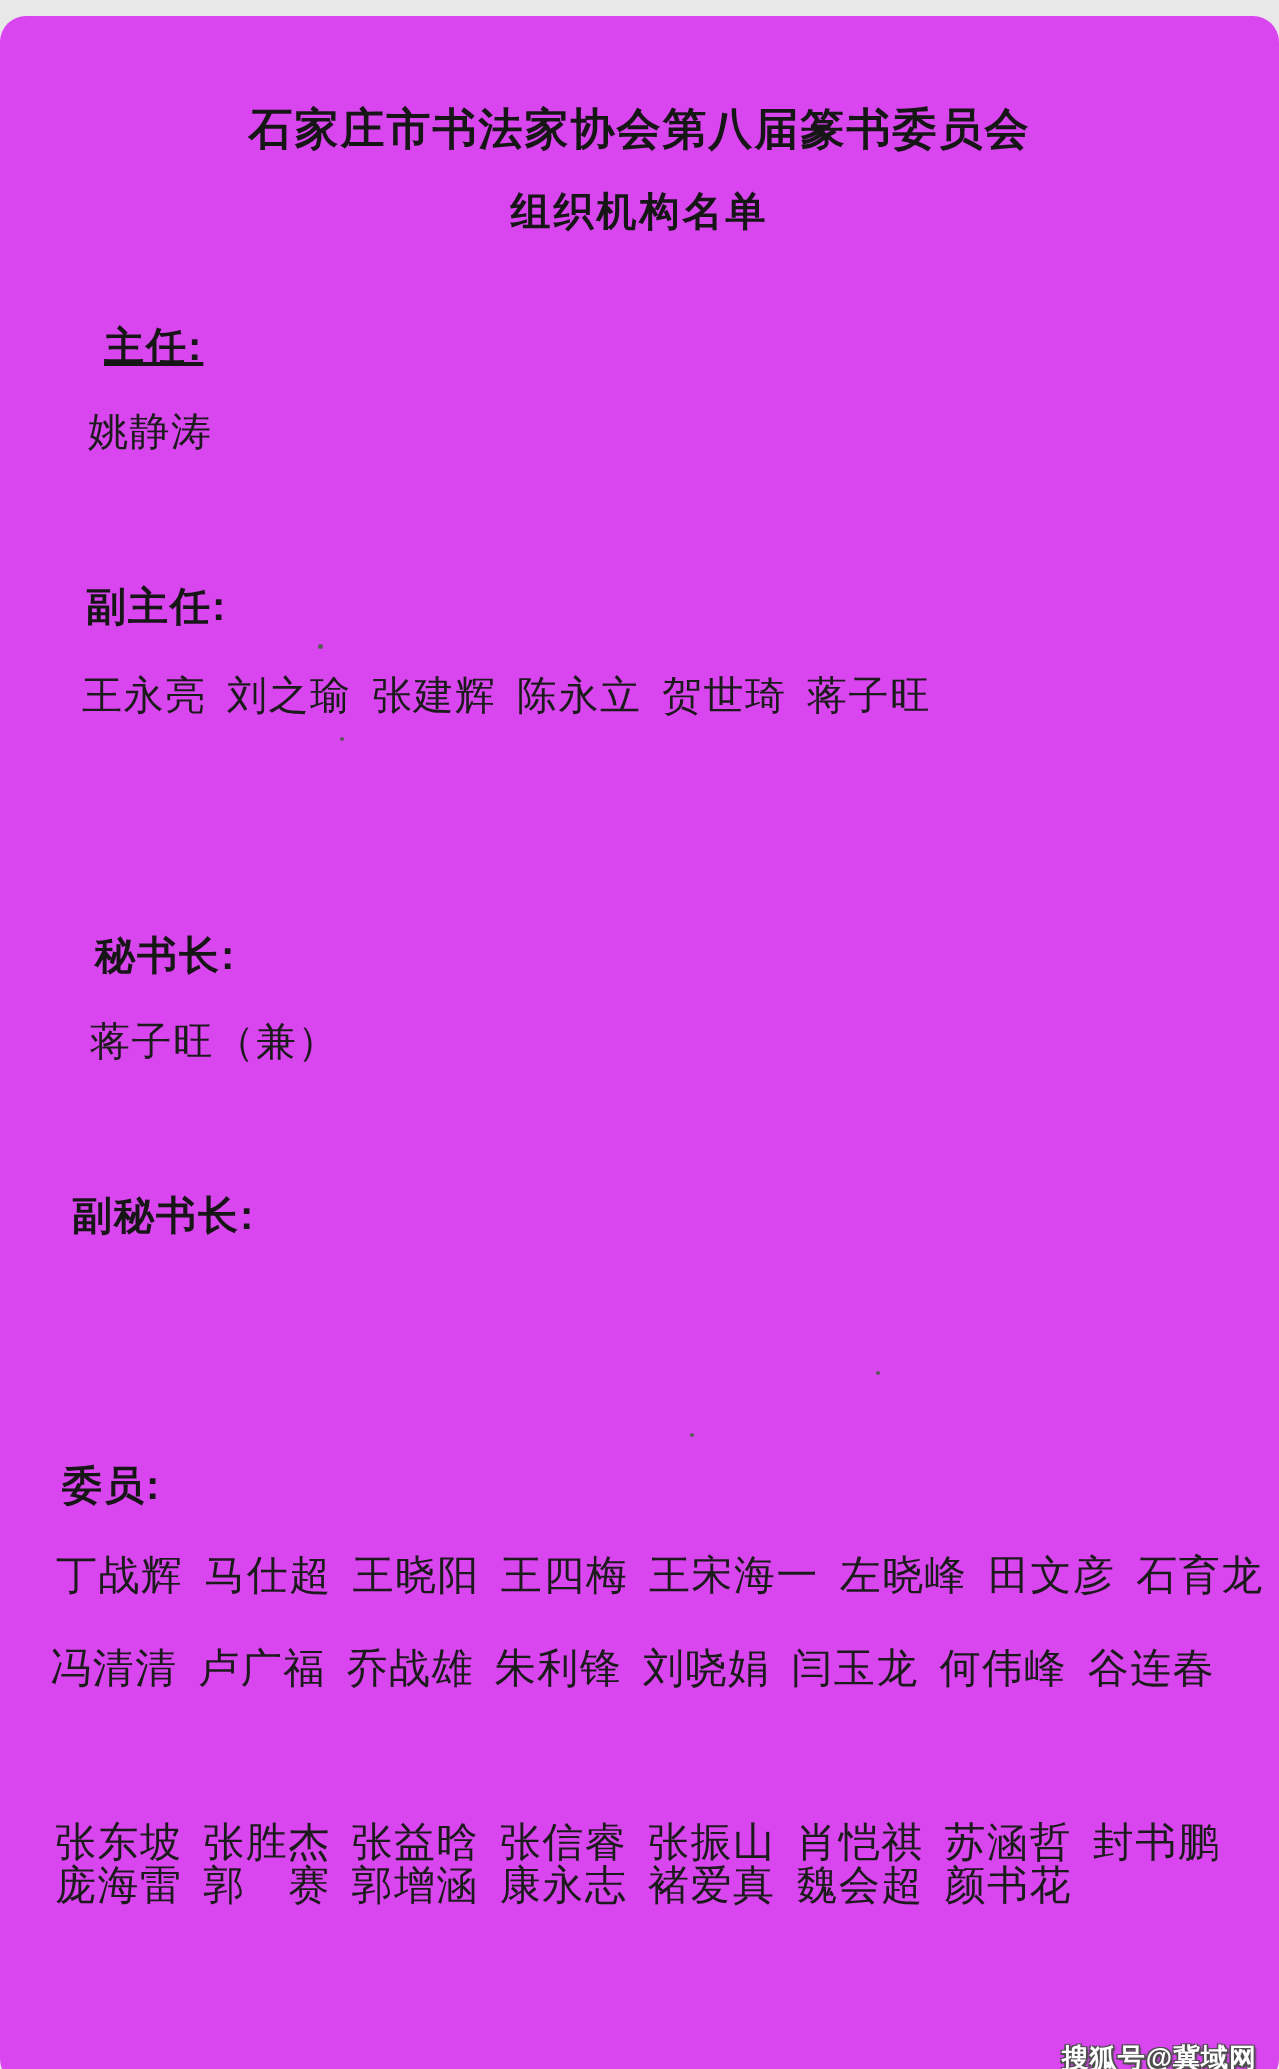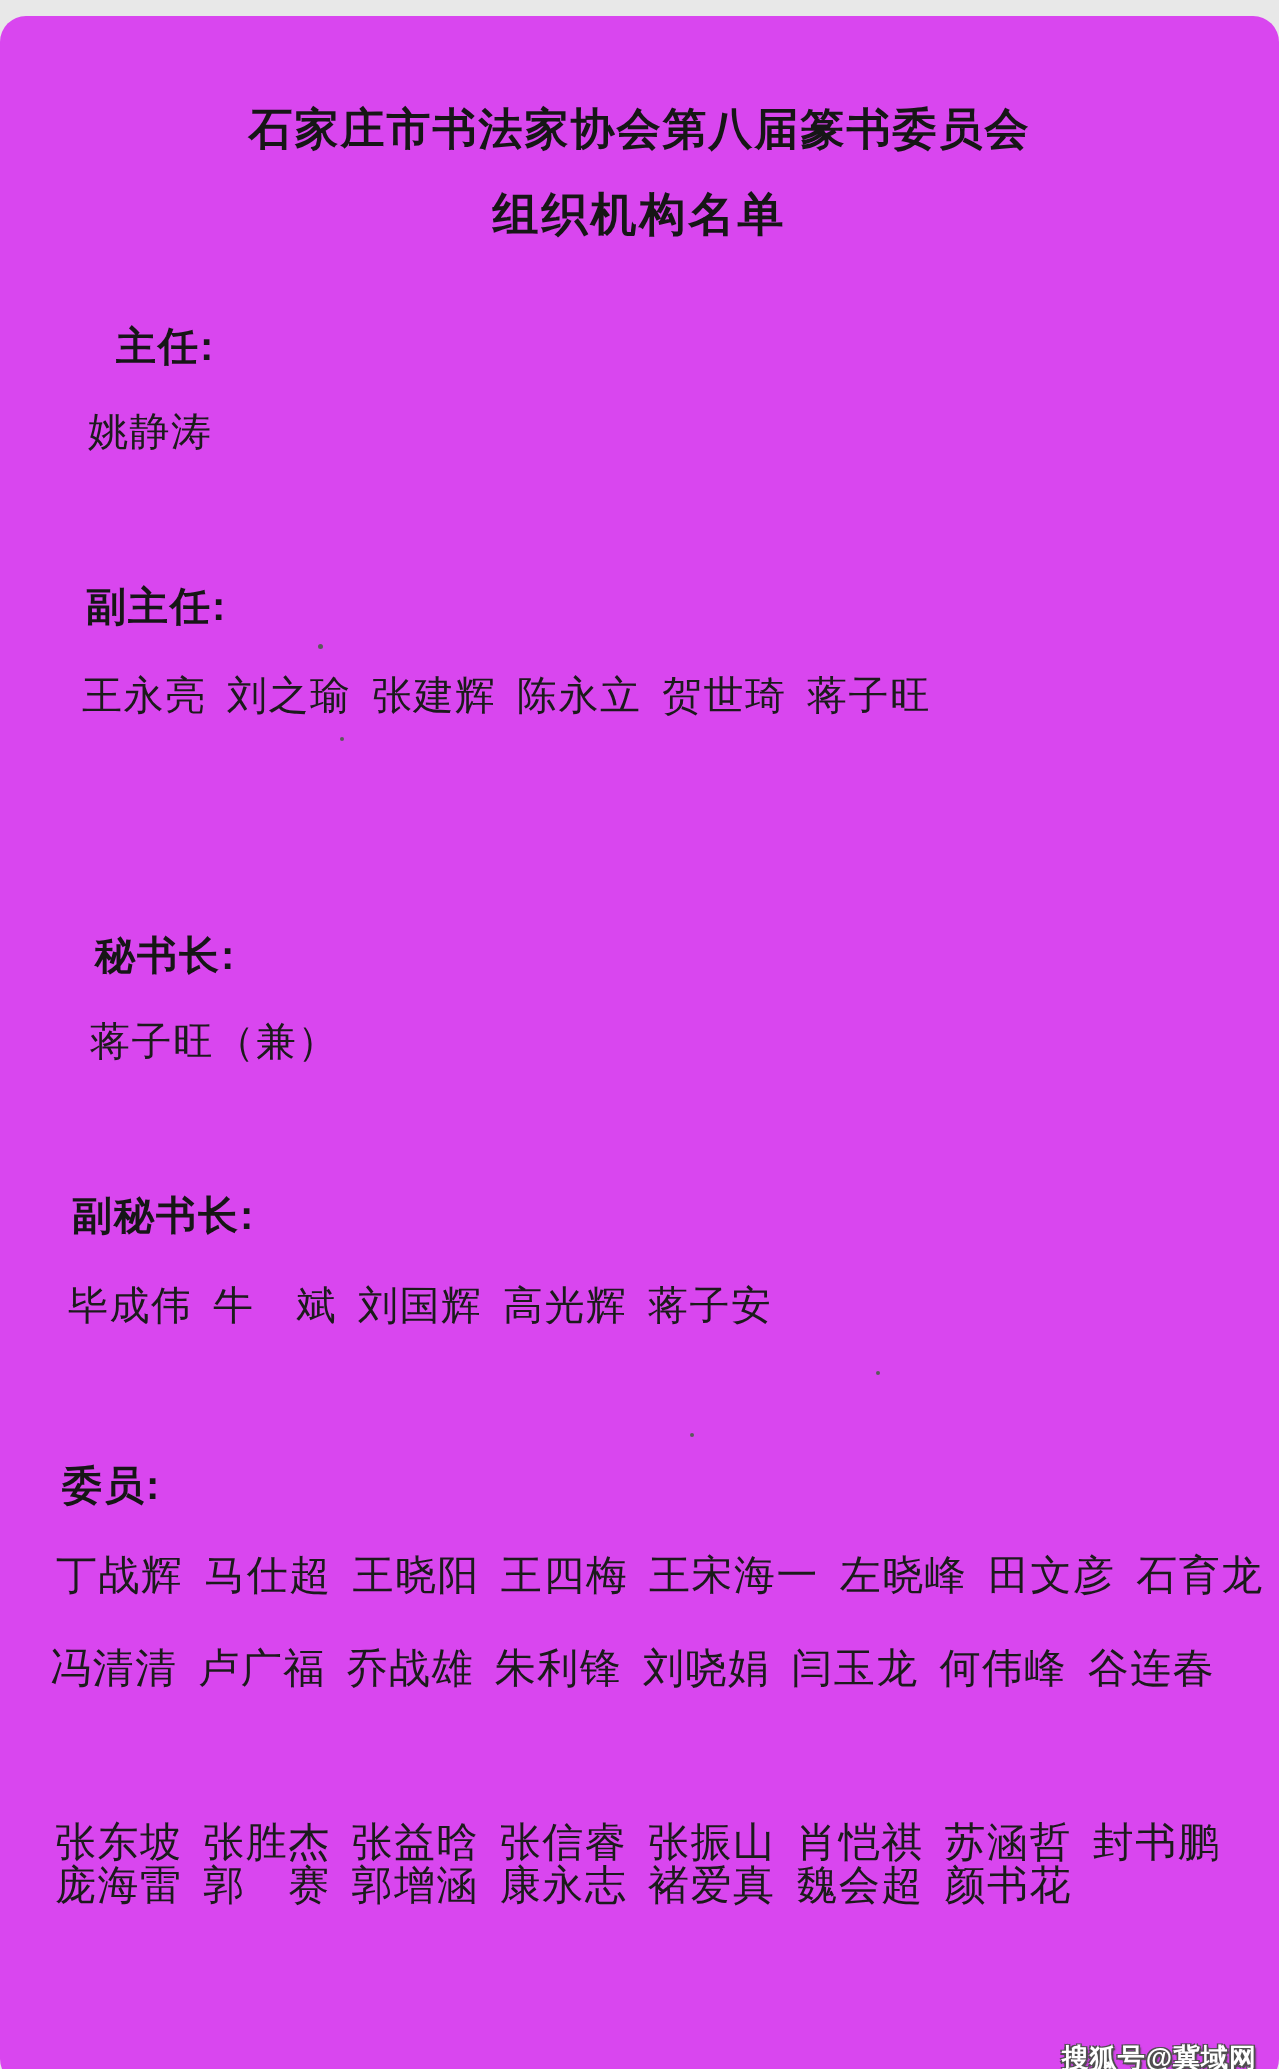--- a/index.html
+++ b/index.html
@@ -18,21 +18,21 @@
     position: absolute;
     left: 0;
     width: 100%;
     text-align: center;
     font-family: "Liberation Sans", "DejaVu Sans", sans-serif;
     font-weight: 700;
     color: #161616;
     white-space: nowrap;
   }
   .title-1 { top: 84px;  font-size: 44px; letter-spacing: 2px; }
-  .title-2 { top: 168px; font-size: 46px; letter-spacing: 3px; }
+  .title-2 { top: 168px; font-size: 40px; letter-spacing: 3px; }
   .sec-heading {
     position: absolute;
     font-family: "Liberation Sans", "DejaVu Sans", sans-serif;
     font-weight: 700;
     font-size: 40px;
     letter-spacing: 2px;
     color: #161616;
     white-space: nowrap;
   }
   .name-line {
@@ -77,31 +77,30 @@
   }
 </style>
 </head>
 <body>
 
 <div class="page">
 
   <div class="doc-title title-1">石家庄市书法家协会第八届篆书委员会</div>
   <div class="doc-title title-2">组织机构名单</div>
 
-  <div class="sec-heading" style="left:116px; top:303px;">主任:</div>
+  <div class="sec-heading" style="left:104px; top:303px;text-decoration:underline;">主任:</div>
   <div class="name-line" style="left:88px; top:388px;">姚静涛</div>
 
   <div class="sec-heading" style="left:86px; top:563px;">副主任:</div>
   <div class="name-line" style="left:82px; top:652px;">王永亮 刘之瑜 张建辉 陈永立 贺世琦 蒋子旺</div>
 
   <div class="sec-heading" style="left:95px; top:912px;">秘书长:</div>
   <div class="name-line" style="left:90px; top:998px;">蒋子旺（兼）</div>
 
   <div class="sec-heading" style="left:72px; top:1172px;">副秘书长:</div>
-  <div class="name-line" style="left:68px; top:1262px;">毕成伟 牛　斌 刘国辉 高光辉 蒋子安</div>
 
   <div class="sec-heading" style="left:62px; top:1442px;">委员:</div>
   <div class="name-line member-line" style="left:50px; top:1625px;">冯清清 卢广福 乔战雄 朱利锋 刘哓娟 闫玉龙 何伟峰 谷连春</div>
   <div class="name-line member-line" style="left:56px; top:1532px;">丁战辉 马仕超 王晓阳 王四梅 王宋海一 左晓峰 田文彦 石育龙</div>
   <div class="name-line member-line" style="left:55px; top:1799px;">张东坡 张胜杰 张益晗 张信睿 张振山 肖恺祺 苏涵哲 封书鹏</div>
   <div class="name-line member-line" style="left:55px; top:1842px;font-family:Liberation Serif, serif;">庞海雷 郭　赛 郭增涵 康永志 褚爱真 魏会超 颜书花</div>
 
   <div class="speck" style="left:318px; top:628px; width:5px; height:5px;"></div>
   <div class="speck" style="left:340px; top:721px; width:4px; height:4px;"></div>
   <div class="speck" style="left:876px; top:1355px; width:4px; height:4px;"></div>

